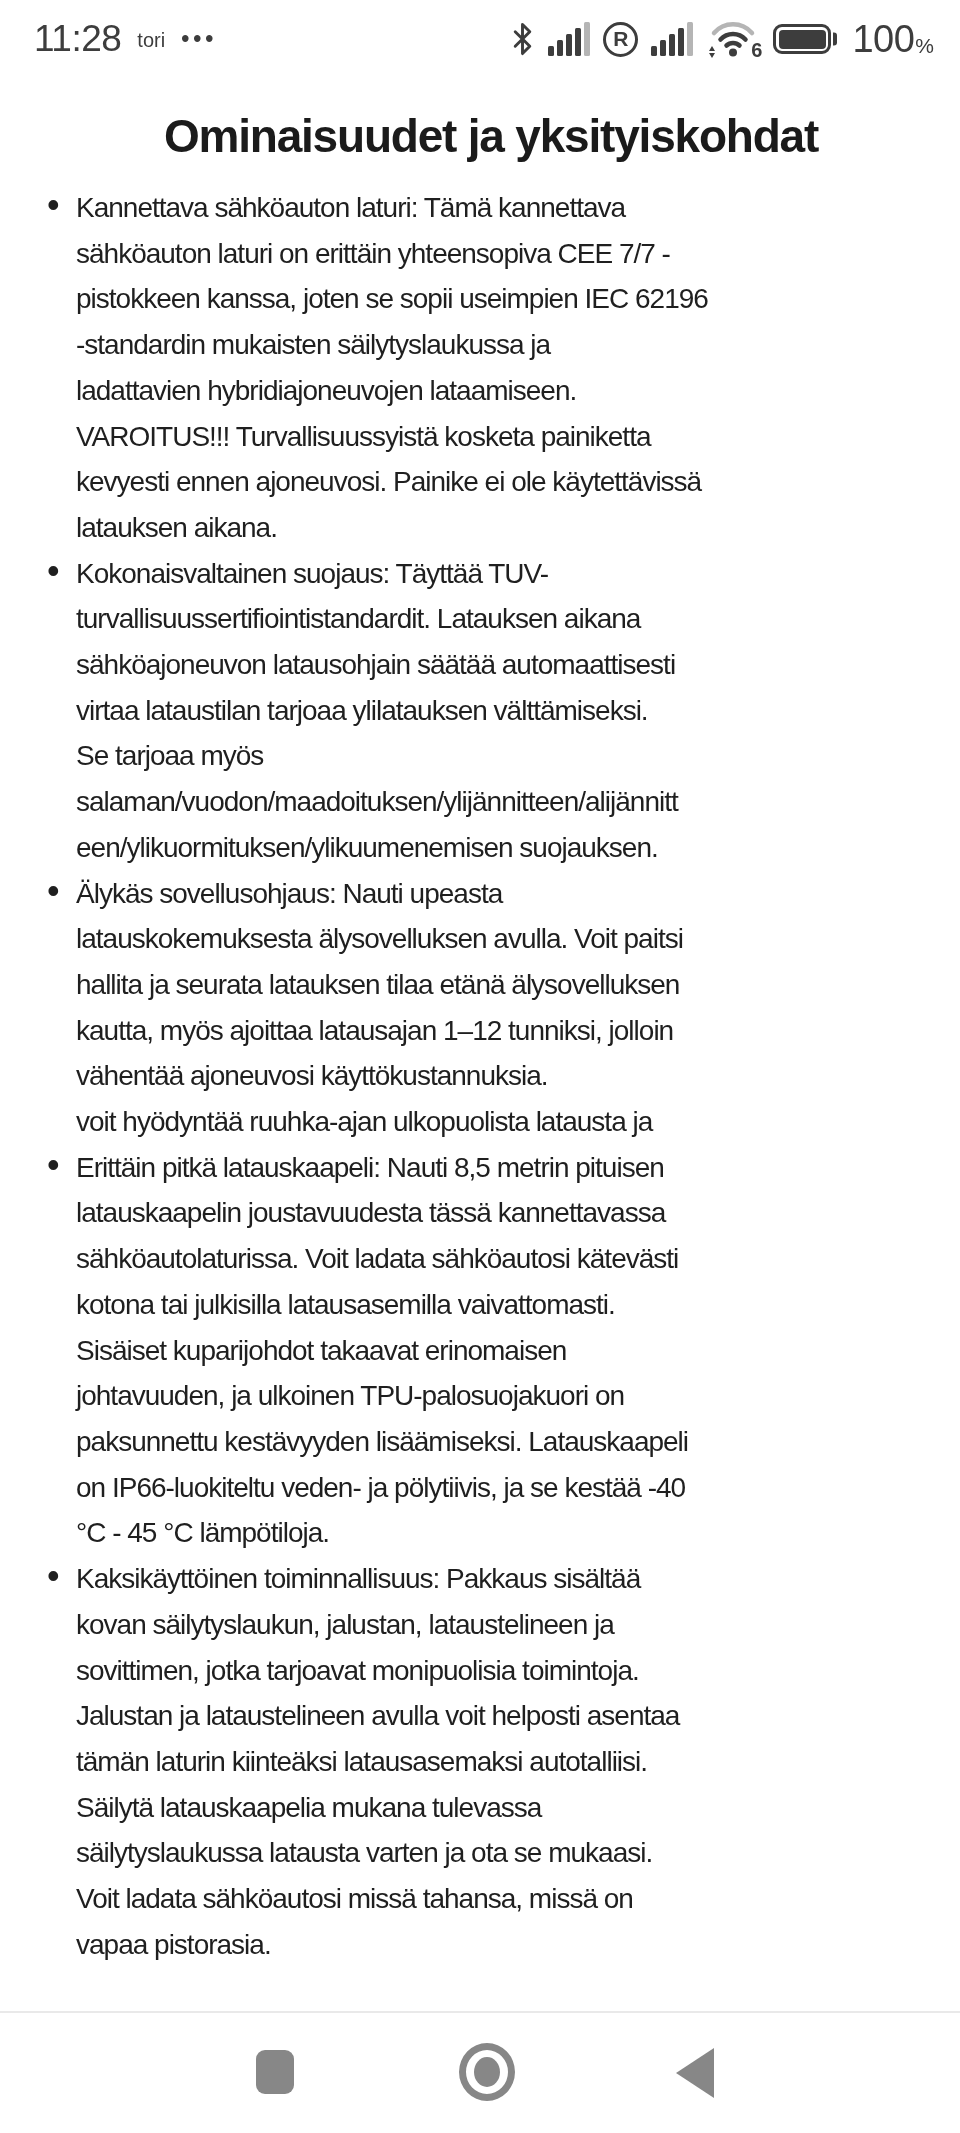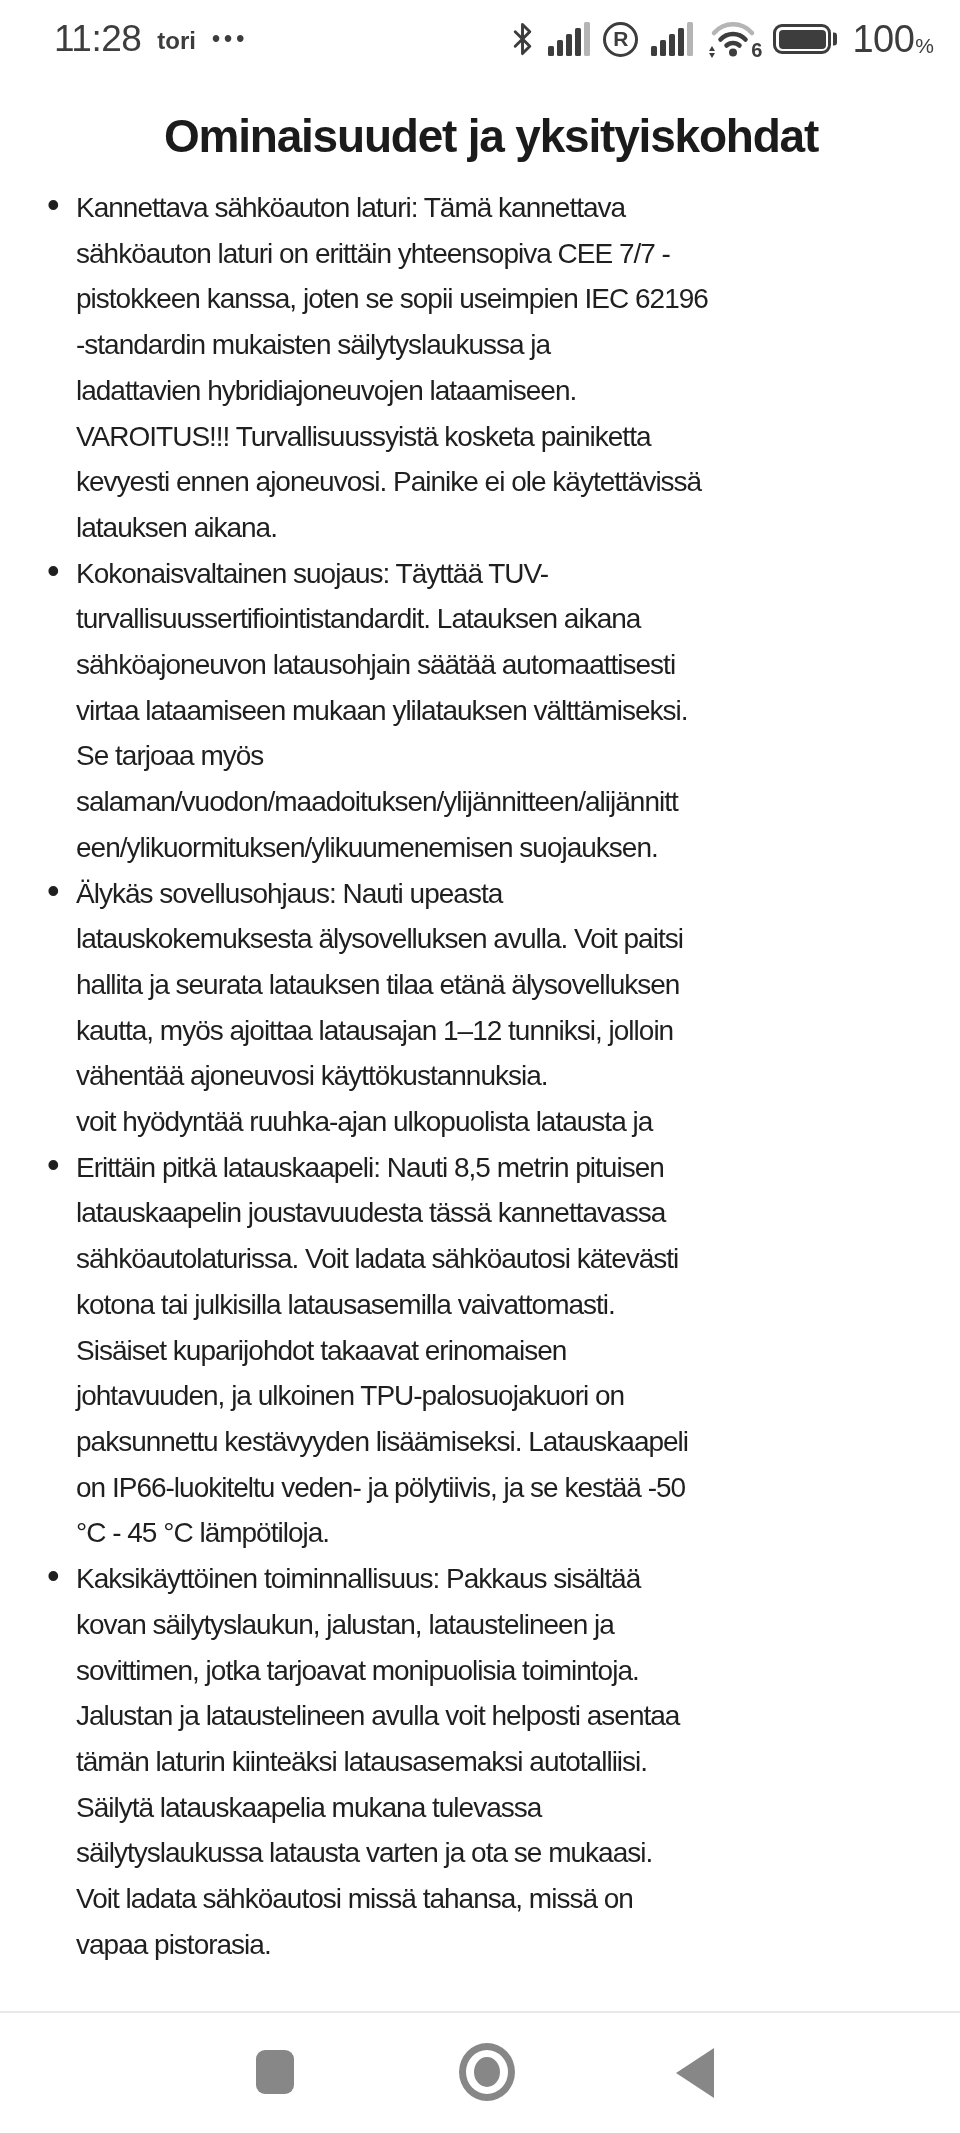--- a/index.html
+++ b/index.html
@@ -17,26 +17,26 @@
     font-family:"Liberation Sans", sans-serif;
     color:var(--c-text);
     position:relative;
     overflow:hidden;
   }
 
   
   .statusbar{
     position:absolute;top:10px;left:0;right:0;height:58px;
     display:flex;justify-content:space-between;align-items:center;
-    padding:0 26px 0 54px;box-sizing:border-box;
+    padding:0 26px 0 34px;box-sizing:border-box;
     color:var(--c-status);
   }
   .sb-left{display:flex;align-items:center;gap:16px;}
   .sb-time{font-size:37px;font-weight:500;letter-spacing:-0.5px;}
-  .sb-carrier{font-size:24px;font-weight:700;margin-top:3px;}
+  .sb-carrier{font-size:20px;font-weight:400;margin-top:3px;}
   .sb-dots{font-size:23px;font-weight:700;letter-spacing:4px;margin-top:0px;}
   .sb-right{display:flex;align-items:center;gap:13px;}
 
   .sig{display:flex;align-items:flex-end;gap:3px;height:36px;padding-bottom:2px;}
   .sig i{display:block;width:6px;background:var(--c-status);border-radius:1.5px;}
   .sig i:nth-child(1){height:10px;}
   .sig i:nth-child(2){height:16px;}
   .sig i:nth-child(3){height:22px;}
   .sig i:nth-child(4){height:28px;}
   .sig i:nth-child(5){height:34px;background:var(--c-muted);}
@@ -164,21 +164,21 @@
         <div class="tline">ladattavien hybridiajoneuvojen lataamiseen.</div>
         <div class="tline">VAROITUS!!! Turvallisuussyistä kosketa painiketta</div>
         <div class="tline">kevyesti ennen ajoneuvosi. Painike ei ole käytettävissä</div>
         <div class="tline">latauksen aikana.</div>
       </li>
       <li>
         <span class="dot">•</span>
         <div class="tline">Kokonaisvaltainen suojaus: Täyttää TUV-</div>
         <div class="tline">turvallisuussertifiointistandardit. Latauksen aikana</div>
         <div class="tline">sähköajoneuvon latausohjain säätää automaattisesti</div>
-        <div class="tline">virtaa lataamiseen mukaan ylilatauksen välttämiseksi.</div>
+        <div class="tline">virtaa lataustilan tarjoaa ylilatauksen välttämiseksi.</div>
         <div class="tline">Se tarjoaa myös</div>
         <div class="tline">salaman/vuodon/maadoituksen/ylijännitteen/alijännitt</div>
         <div class="tline">een/ylikuormituksen/ylikuumenemisen suojauksen.</div>
       </li>
       <li>
         <span class="dot">•</span>
         <div class="tline">Älykäs sovellusohjaus: Nauti upeasta</div>
         <div class="tline">latauskokemuksesta älysovelluksen avulla. Voit paitsi</div>
         <div class="tline">hallita ja seurata latauksen tilaa etänä älysovelluksen</div>
         <div class="tline">kautta, myös ajoittaa latausajan 1–12 tunniksi, jolloin</div>
@@ -187,21 +187,21 @@
       </li>
       <li>
         <span class="dot">•</span>
         <div class="tline">Erittäin pitkä latauskaapeli: Nauti 8,5 metrin pituisen</div>
         <div class="tline">latauskaapelin joustavuudesta tässä kannettavassa</div>
         <div class="tline">sähköautolaturissa. Voit ladata sähköautosi kätevästi</div>
         <div class="tline">kotona tai julkisilla latausasemilla vaivattomasti.</div>
         <div class="tline">Sisäiset kuparijohdot takaavat erinomaisen</div>
         <div class="tline">johtavuuden, ja ulkoinen TPU-palosuojakuori on</div>
         <div class="tline">paksunnettu kestävyyden lisäämiseksi. Latauskaapeli</div>
-        <div class="tline">on IP66-luokiteltu veden- ja pölytiivis, ja se kestää -50</div>
+        <div class="tline">on IP66-luokiteltu veden- ja pölytiivis, ja se kestää -40</div>
         <div class="tline">°C - 45 °C lämpötiloja.</div>
       </li>
       <li>
         <span class="dot">•</span>
         <div class="tline">Kaksikäyttöinen toiminnallisuus: Pakkaus sisältää</div>
         <div class="tline">kovan säilytyslaukun, jalustan, lataustelineen ja</div>
         <div class="tline">sovittimen, jotka tarjoavat monipuolisia toimintoja.</div>
         <div class="tline">Jalustan ja lataustelineen avulla voit helposti asentaa</div>
         <div class="tline">tämän laturin kiinteäksi latausasemaksi autotalliisi.</div>
         <div class="tline">Säilytä latauskaapelia mukana tulevassa</div>

